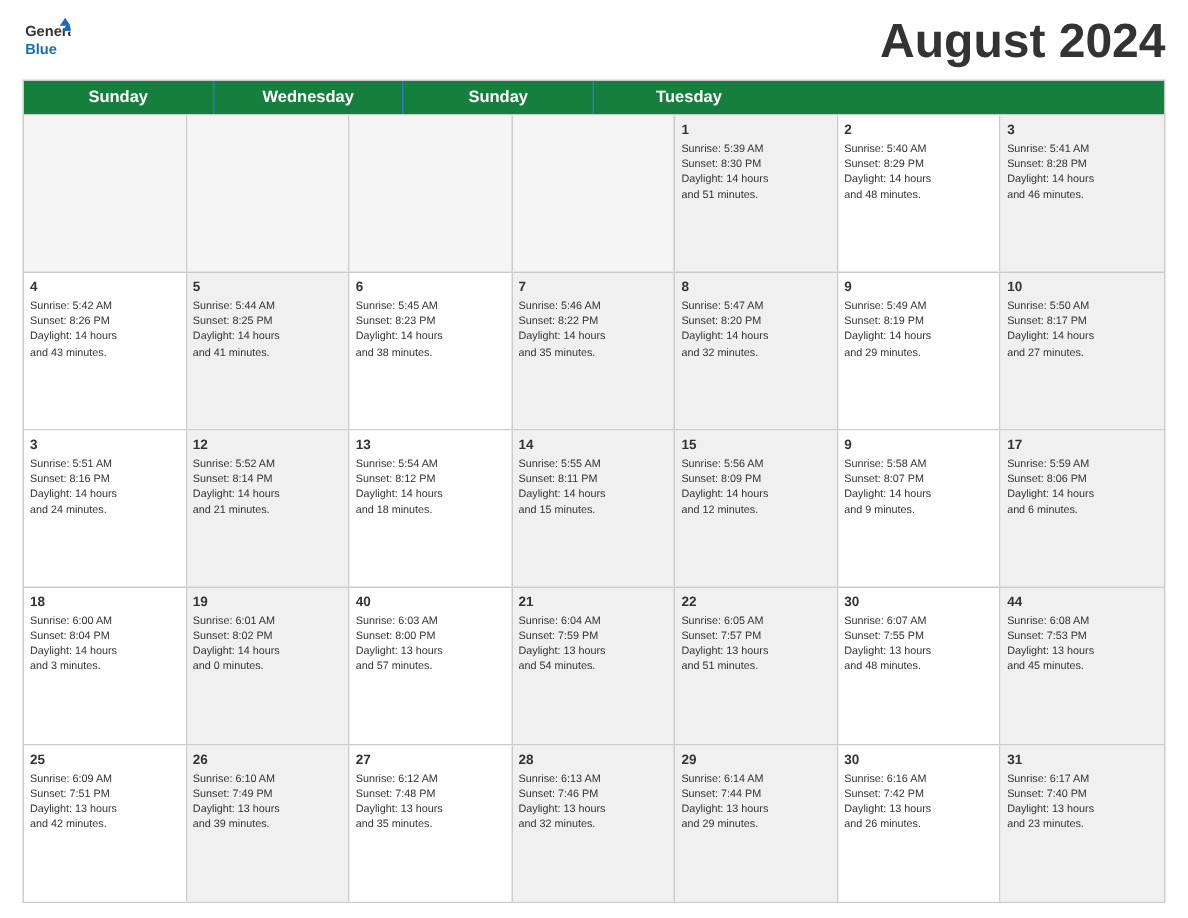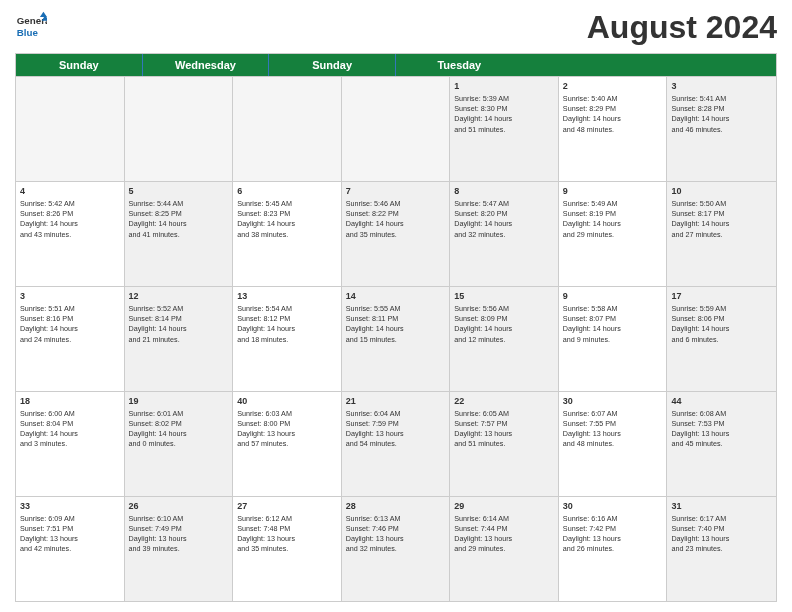--- a/index.html
+++ b/index.html
@@ -228,21 +228,21 @@
             <span class="day-num">30</span>
             <div class="cell-info">Sunrise: 6:07 AM<br>Sunset: 7:55 PM<br>Daylight: 13 hours<br>and 48 minutes.</div>
           </div>
           <div class="cal-cell shaded">
             <span class="day-num">44</span>
             <div class="cell-info">Sunrise: 6:08 AM<br>Sunset: 7:53 PM<br>Daylight: 13 hours<br>and 45 minutes.</div>
           </div>
         </div>
         <div class="cal-row">
           <div class="cal-cell">
-            <span class="day-num">33</span>
+            <span class="day-num">25</span>
             <div class="cell-info">Sunrise: 6:09 AM<br>Sunset: 7:51 PM<br>Daylight: 13 hours<br>and 42 minutes.</div>
           </div>
           <div class="cal-cell shaded">
             <span class="day-num">26</span>
             <div class="cell-info">Sunrise: 6:10 AM<br>Sunset: 7:49 PM<br>Daylight: 13 hours<br>and 39 minutes.</div>
           </div>
           <div class="cal-cell">
             <span class="day-num">27</span>
             <div class="cell-info">Sunrise: 6:12 AM<br>Sunset: 7:48 PM<br>Daylight: 13 hours<br>and 35 minutes.</div>
           </div>

